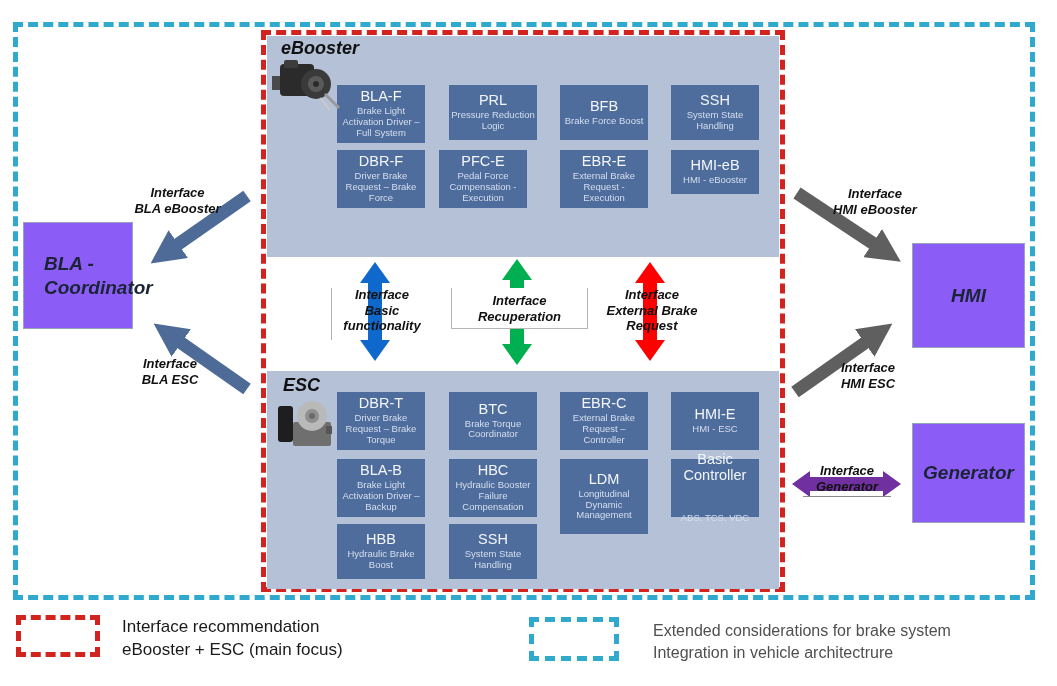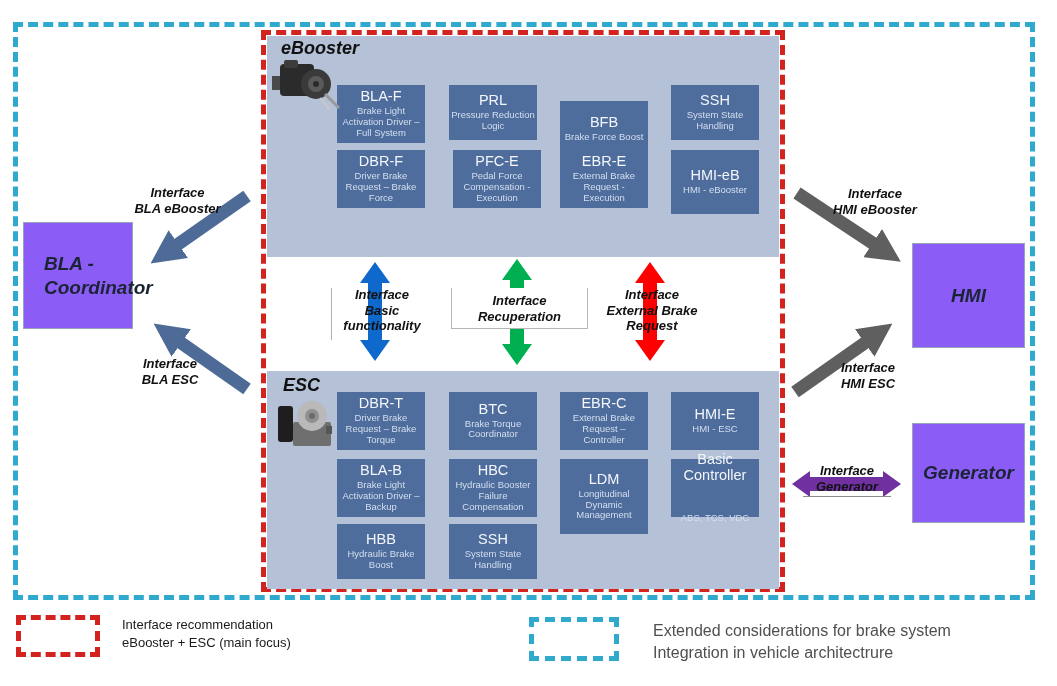--- a/index.html
+++ b/index.html
@@ -25,21 +25,21 @@
   .ilabel{position:absolute;font-weight:bold;font-style:italic;font-size:13px;color:#111;
           text-align:center;white-space:pre-line;line-height:1.2;}
   .recup-box{background:#fff;border-left:1px solid #b5b5b5;border-right:1px solid #b5b5b5;
              border-bottom:1px solid #b5b5b5;box-sizing:border-box;padding-top:5px;height:41px;}
   .gen-underline{border-bottom:1px solid #8a8a8a;padding-bottom:2px;}
   .vdivider{position:absolute;width:1px;background:#b0b0b0;}
   .arrow-layer{position:absolute;left:0;top:0;width:1057px;height:686px;pointer-events:none;}
   .legend-swatch{position:absolute;box-sizing:border-box;}
   .legend-swatch-main{left:16px;top:615px;width:84px;height:42px;border:5px dashed #d2231f;}
   .legend-swatch-ext{left:529px;top:617px;width:90px;height:44px;border:5px dashed #2fa9cd;}
-  .legend-text{position:absolute;font-size:13px;color:#1a1a1a;line-height:1.35;}
+  .legend-text{position:absolute;font-size:17px;color:#1a1a1a;line-height:1.35;}
   .legend-text-main{left:122px;top:616px;}
   .legend-text-ext{left:653px;top:620px;font-size:16px;color:#4f4f4f;}
   .icon{position:absolute;}
 </style>
 </head>
 <body>
 
 <div class="canvas">
 
   <div class="frame cyan-frame"></div>
@@ -48,41 +48,41 @@
 
   <div class="panel panel-ebooster">
     <div class="module" style="left:70px;top:49px;height:58px;">
       <div class="m-code">BLA-F</div>
       <div class="m-desc">Brake Light Activation Driver – Full System</div>
     </div>
     <div class="module" style="left:182px;top:49px;height:55px;">
       <div class="m-code">PRL</div>
       <div class="m-desc">Pressure Reduction Logic</div>
     </div>
-    <div class="module" style="left:293px;top:49px;height:55px;margin-top:16px;">
+    <div class="module" style="left:293px;top:49px;height:55px;">
       <div class="m-code">BFB</div>
       <div class="m-desc">Brake Force Boost</div>
     </div>
     <div class="module" style="left:404px;top:49px;height:55px;">
       <div class="m-code">SSH</div>
       <div class="m-desc">System State Handling</div>
     </div>
     <div class="module" style="left:70px;top:114px;height:58px;">
       <div class="m-code">DBR-F</div>
       <div class="m-desc">Driver Brake Request – Brake Force</div>
     </div>
-    <div class="module" style="left:186px;top:114px;height:58px;">
+    <div class="module" style="left:172px;top:114px;height:58px;">
       <div class="m-code">PFC-E</div>
       <div class="m-desc">Pedal Force Compensation - Execution</div>
     </div>
     <div class="module" style="left:293px;top:114px;height:58px;">
       <div class="m-code">EBR-E</div>
       <div class="m-desc">External Brake Request - Execution</div>
     </div>
-    <div class="module" style="left:404px;top:114px;height:64px;">
+    <div class="module" style="left:404px;top:114px;height:44px;">
       <div class="m-code">HMI-eB</div>
       <div class="m-desc">HMI - eBooster</div>
     </div>
   </div>
   <div class="panel-title" style="left:281px;top:38px;">eBooster</div>
 
   <svg class="icon" style="left:270px;top:58px;" width="72" height="56" viewBox="0 0 72 56">
     <rect x="2" y="18" width="10" height="14" fill="#4a4a4a"></rect>
     <rect x="10" y="6" width="34" height="32" rx="4" fill="#2b2b2b"></rect>
     <rect x="14" y="2" width="14" height="8" rx="2" fill="#3c3c3c"></rect>

